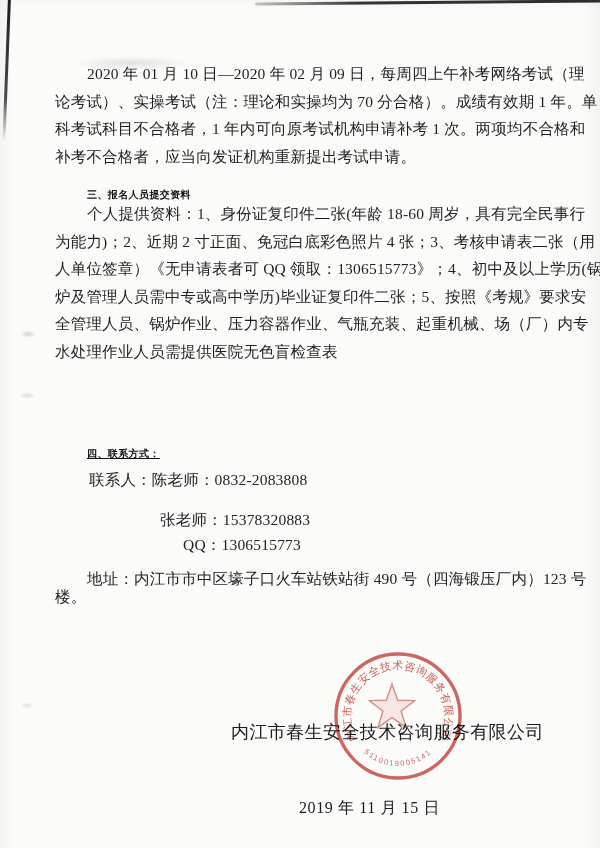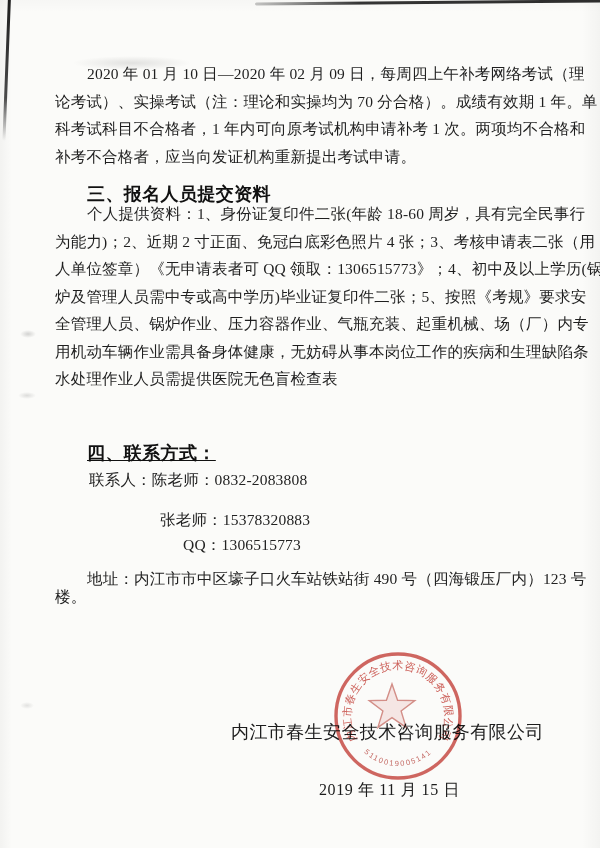--- a/index.html
+++ b/index.html
@@ -71,45 +71,44 @@
     font-size: 15.5px;
     line-height: 27.5px;
     height: 27.5px;
     white-space: nowrap;
     letter-spacing: 0.2px;
   }
   .indent { padding-left: 32px; }
   .heading {
     font-family: "Liberation Sans", "DejaVu Sans", sans-serif;
     font-weight: 700;
-    font-size: 18px;
+    font-size: 10px;
     line-height: 27.5px;
     color: #111;
     letter-spacing: 0.4px;
     text-align: right;
   }
   .block { position: absolute; left: 55px; white-space: nowrap; }
   .company-line {
     position: absolute;
     left: 231px; top: 720px;
     font-size: 18px;
     letter-spacing: 0.4px;
     color: #1c1c1c;
     white-space: nowrap;
     z-index: 2;
   }
   .date-line {
     position: absolute;
-    left: 299px; top: 780px;
+    left: 299px; top: 798px;
     font-size: 16px;
     letter-spacing: 0.6px;
     color: #1c1c1c;
     white-space: nowrap;
     z-index: 2;
-    margin-left: 20px;
   }
   
   .seal {
     position: absolute;
     left: 313px; top: 631px;
     width: 170px; height: 170px;
     mix-blend-mode: multiply;
     opacity: 0.93;
     z-index: 3;
     pointer-events: none;
@@ -135,21 +134,20 @@
   </div>
 
   <div class="block heading" style="top:181px; padding-left:32px;">三、报名人员提交资料</div>
 
   <div class="textcol" style="top:200px">
     <div class="bodyline indent">个人提供资料：1、身份证复印件二张(年龄 18-60 周岁，具有完全民事行</div>
     <div class="bodyline">为能力)；2、近期 2 寸正面、免冠白底彩色照片 4 张；3、考核申请表二张（用</div>
     <div class="bodyline">人单位签章）《无申请表者可 QQ 领取：1306515773》；4、初中及以上学历(锅</div>
     <div class="bodyline">炉及管理人员需中专或高中学历)毕业证复印件二张；5、按照《考规》要求安</div>
     <div class="bodyline">全管理人员、锅炉作业、压力容器作业、气瓶充装、起重机械、场（厂）内专</div>
-    <div class="bodyline">用机动车辆作业需具备身体健康，无妨碍从事本岗位工作的疾病和生理缺陷条</div>
     <div class="bodyline">水处理作业人员需提供医院无色盲检查表</div>
   </div>
 
   <div class="block heading" style="top:440px; padding-left:32px;text-decoration:underline;">四、联系方式：</div>
 
   <div class="block bodyline" style="top:466px; padding-left:34px;">联系人：陈老师：0832-2083808</div>
   <div class="block bodyline" style="top:499px; padding-left:105px;margin-top:7px;">张老师：15378320883</div>
   <div class="block bodyline" style="top:531px; padding-left:128px;">QQ：1306515773</div>
 
   <div class="block bodyline" style="top:557px; padding-left:32px;margin-top:8px;">地址：内江市市中区壕子口火车站铁站街 490 号（四海锻压厂内）123 号</div>

